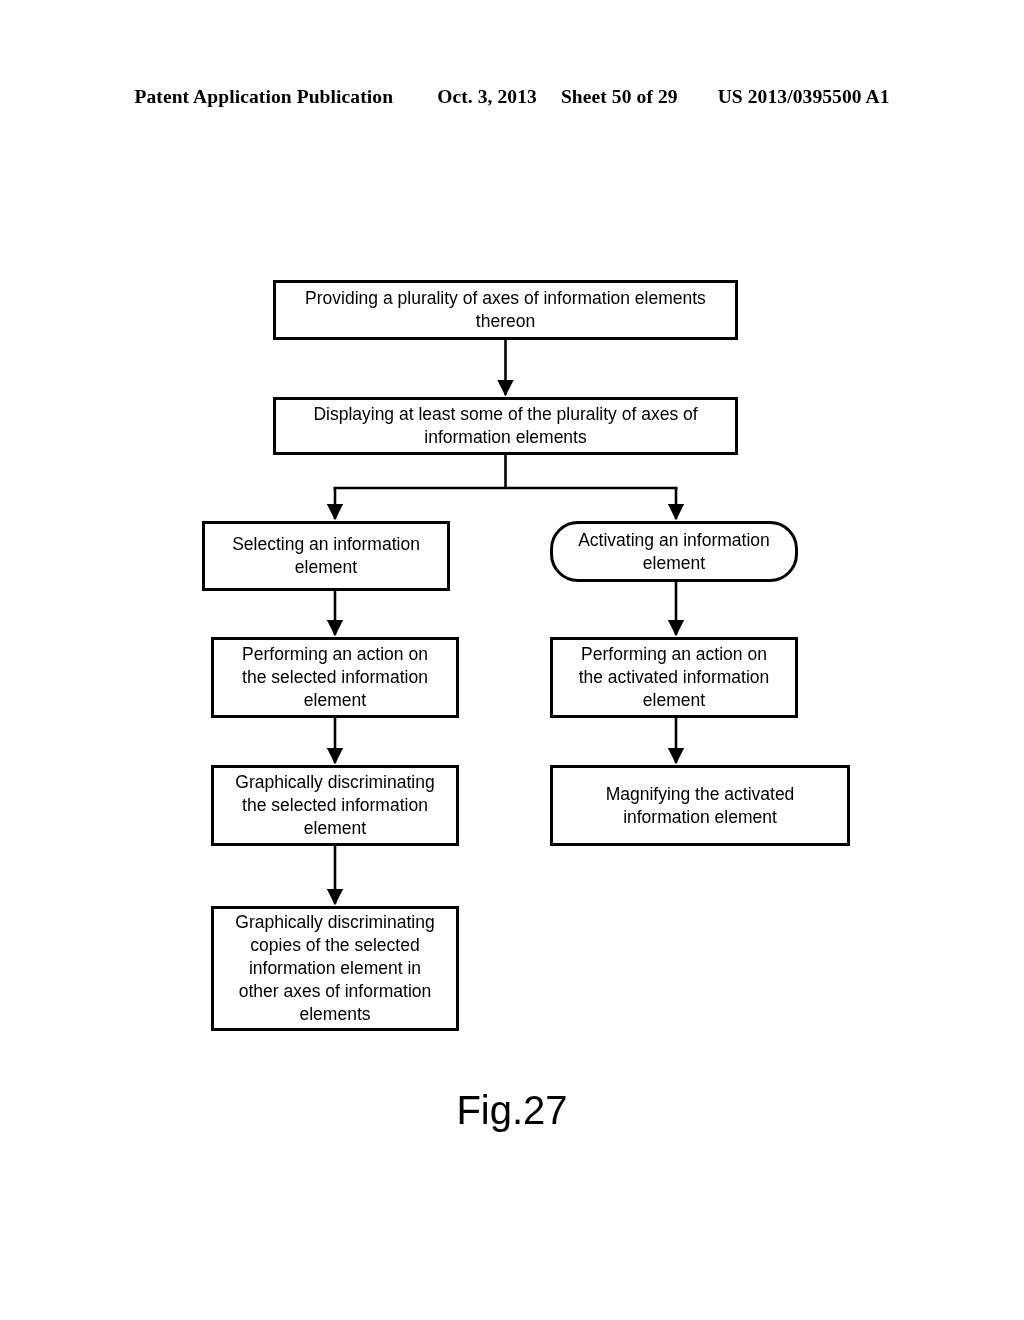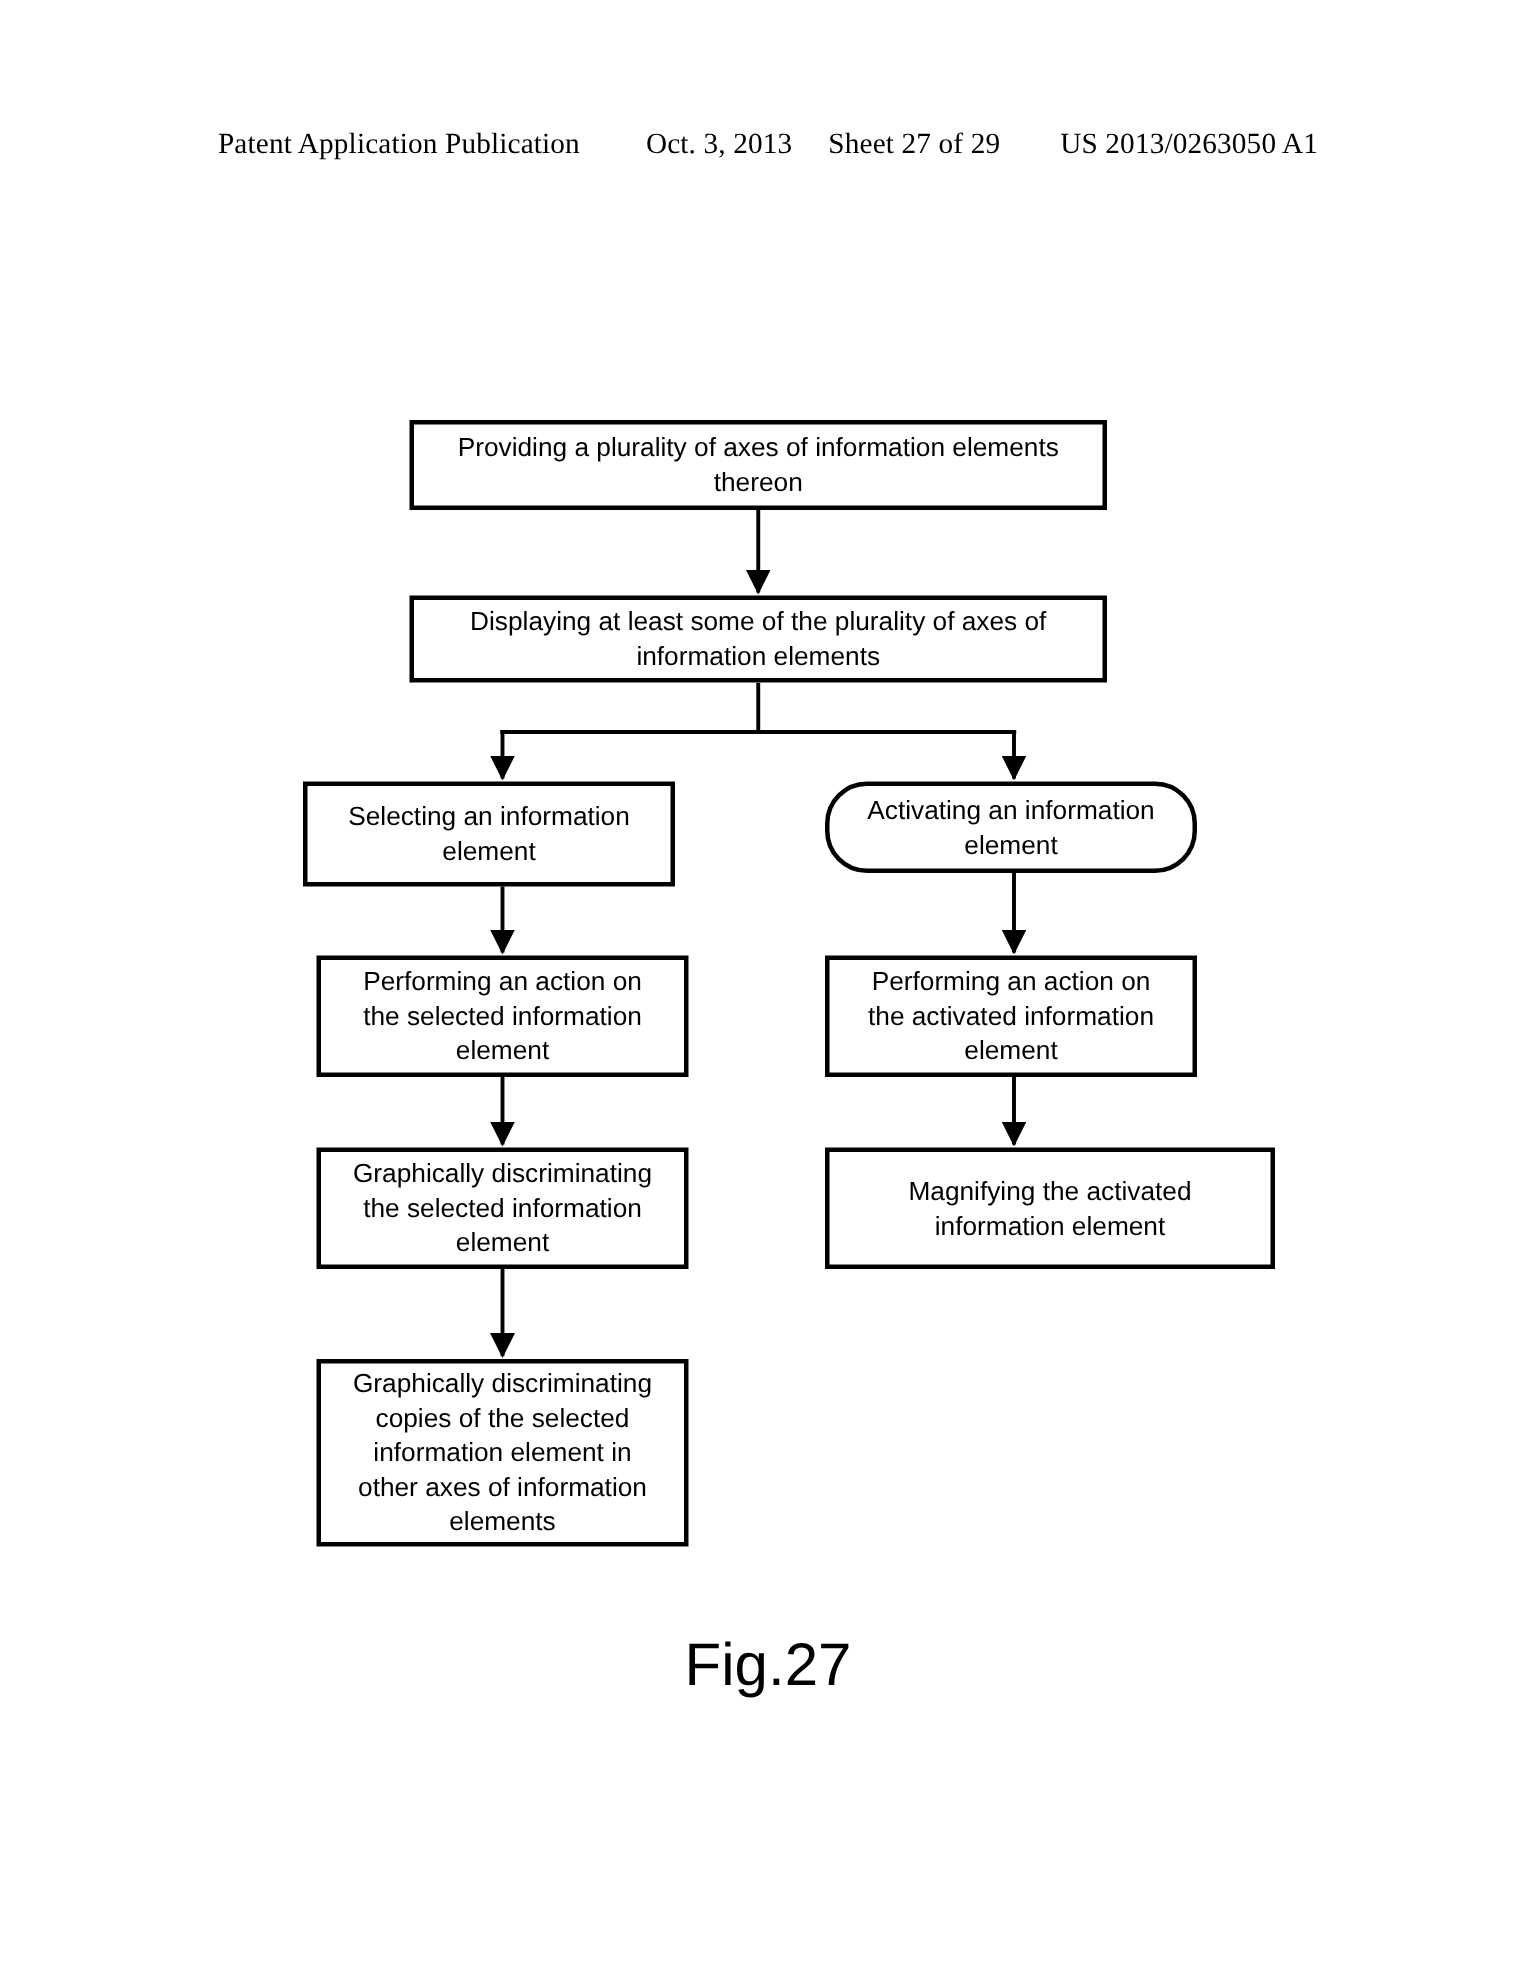--- a/index.html
+++ b/index.html
@@ -20,21 +20,21 @@
   
   .pub-header {
     position: absolute;
     left: 0;
     top: 86px;
     width: 1024px;
     display: flex;
     justify-content: center;
     align-items: baseline;
     font-family: "Liberation Serif", serif;
-    font-weight: normal;
+    font-weight: bold;
     font-size: 19.5px;
     letter-spacing: 0.1px;
     white-space: nowrap;
   }
   .pub-header .seg-title { margin-right: 44px; }
   .pub-header .seg-date  { margin-right: 24px; }
   .pub-header .seg-sheet { margin-right: 40px; }
   .pub-header .seg-num   { margin-right: 0; }
 
   
@@ -91,22 +91,22 @@
     letter-spacing: 0px;
     color: #000000;
   }
 </style>
 </head>
 <body>
 
 <div class="pub-header">
   <span class="seg-title">Patent Application Publication</span>
   <span class="seg-date">Oct. 3, 2013</span>
-  <span class="seg-sheet">Sheet 27 of 29</span>
-  <span class="seg-num">US 2013/0263050 A1</span>
+  <span class="seg-sheet">Sheet 50 of 29</span>
+  <span class="seg-num">US 2013/0395500 A1</span>
 </div>
 
 <svg id="flow-canvas" viewBox="0 0 1024 1320" xmlns="http://www.w3.org/2000/svg">
   <defs>
     <marker id="arrowhead" viewBox="0 0 10 10" refX="9.2" refY="5" markerWidth="6.4" markerHeight="6.4" orient="auto-start-reverse">
       <path d="M 0 0 L 10 5 L 0 10 z" fill="#000000"></path>
     </marker>
   </defs>
 
   <line x1="505.5" y1="340" x2="505.5" y2="395" stroke="#000000" stroke-width="2.6" marker-end="url(#arrowhead)"></line>

